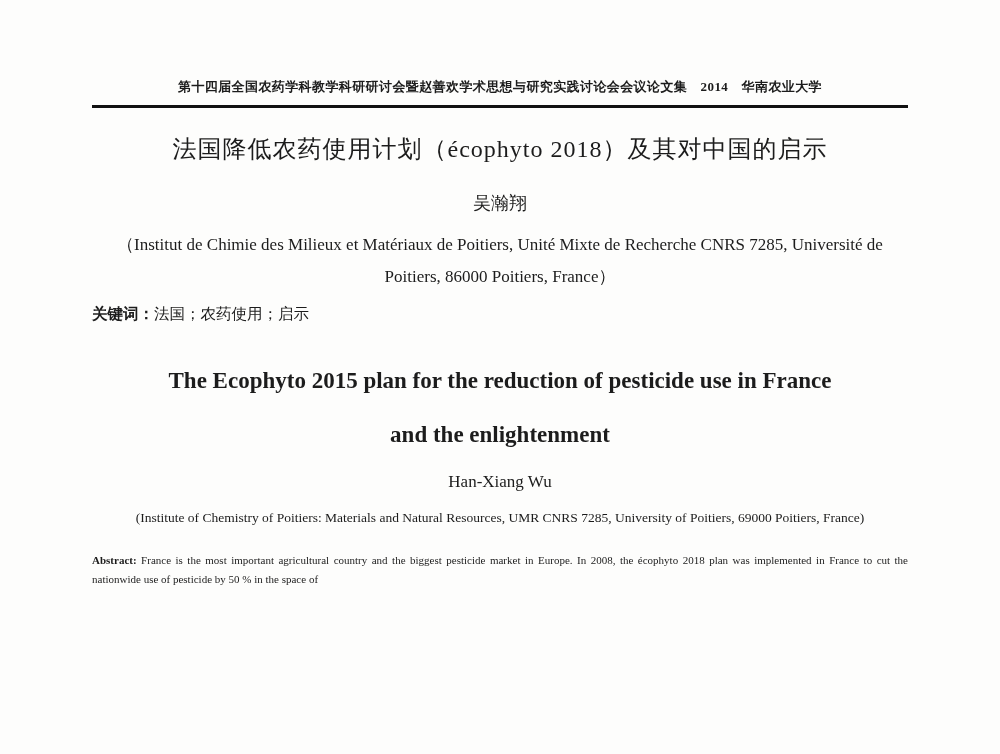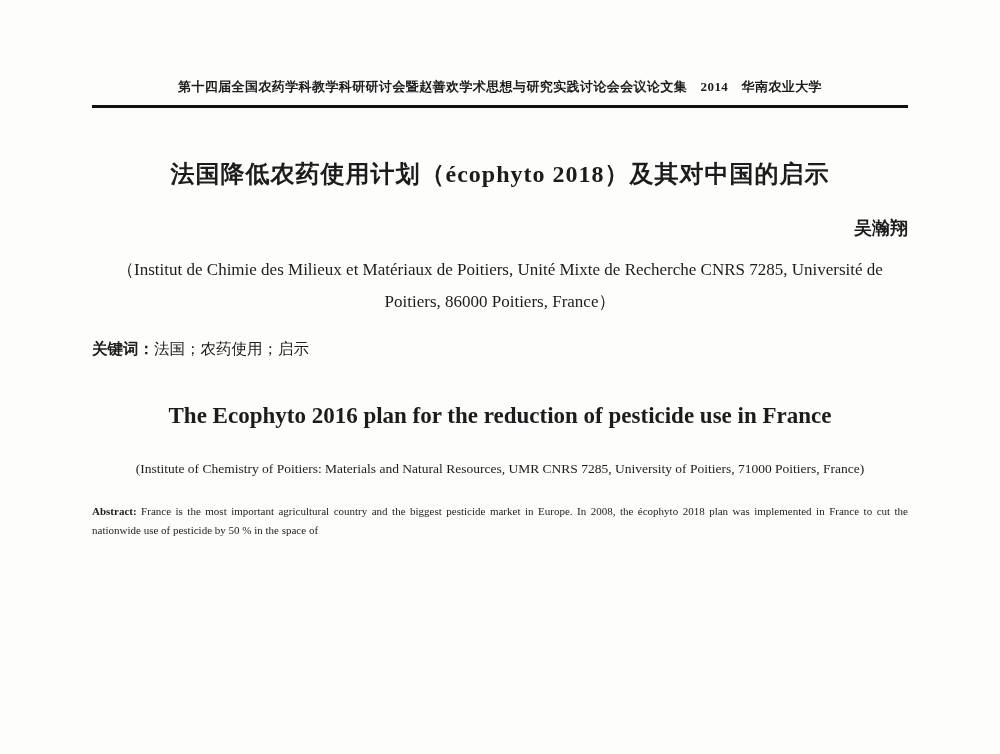--- a/index.html
+++ b/index.html
@@ -28,49 +28,48 @@
     white-space: nowrap;
   }
   .header-rule {
     border: none;
     border-top: 3.5px solid #111;
     margin: 9px 0 0 0;
   }
   .title-cn {
     text-align: center;
     font-size: 24px;
-    font-weight: bold;
-    margin-top: 50px;
+    font-weight: normal;
+    margin-top: 25px;
     letter-spacing: 1px;
   }
   .author-cn {
-    text-align: right;
+    text-align: center;
     font-size: 18px;
     margin-top: 26px;
-    font-weight: bold;
   }
   .affiliation-cn {
     text-align: center;
     font-size: 17px;
     line-height: 1.9;
     margin-top: 14px;
   }
   .abstract-cn {
     font-size: 15.5px;
     line-height: 1.82;
     text-align: justify;
     margin-top: 20px;
   }
   .inline-label {
     font-weight: bold;
   }
   .keywords-cn {
     font-size: 15.5px;
     line-height: 1.82;
-    margin-top: 16px;
+    margin-top: 6px;
   }
   .title-en {
     text-align: center;
     font-size: 23px;
     font-weight: bold;
     margin-top: 26px;
     line-height: 2.35;
   }
   .author-en {
     text-align: center;
@@ -104,24 +103,26 @@
   <div class="author-cn">吴瀚翔</div>
 
   <div class="affiliation-cn">（Institut de Chimie des Milieux et Matériaux de Poitiers, Unité Mixte de Recherche CNRS 7285, Université de Poitiers, 86000 Poitiers, France）</div>
 
 
   <div class="keywords-cn">
     <span class="inline-label">关键词：</span><span>法国；农药使用；启示</span>
   </div>
 
   <div class="title-en">
-    <div>The Ecophyto 2016 plan for the reduction of pesticide use in France</div>
+    <div>The Ecophyto 2015 plan for the reduction of pesticide use in France</div>
+    <div>and the enlightenment</div>
   </div>
 
+  <div class="author-en">Han-Xiang Wu</div>
 
-  <div class="affiliation-en">(Institute of Chemistry of Poitiers: Materials and Natural Resources, UMR CNRS 7285, University of Poitiers, 71000 Poitiers, France)</div>
+  <div class="affiliation-en">(Institute of Chemistry of Poitiers: Materials and Natural Resources, UMR CNRS 7285, University of Poitiers, 69000 Poitiers, France)</div>
 
   <div class="abstract-en">
     <span class="inline-label">Abstract:</span>
     <span>France is the most important agricultural country and the biggest pesticide market in Europe. In 2008, the écophyto 2018 plan was implemented in France to cut the nationwide use of pesticide by 50 % in the space of</span>
   </div>
 
 </div>
 
 </body></html>

